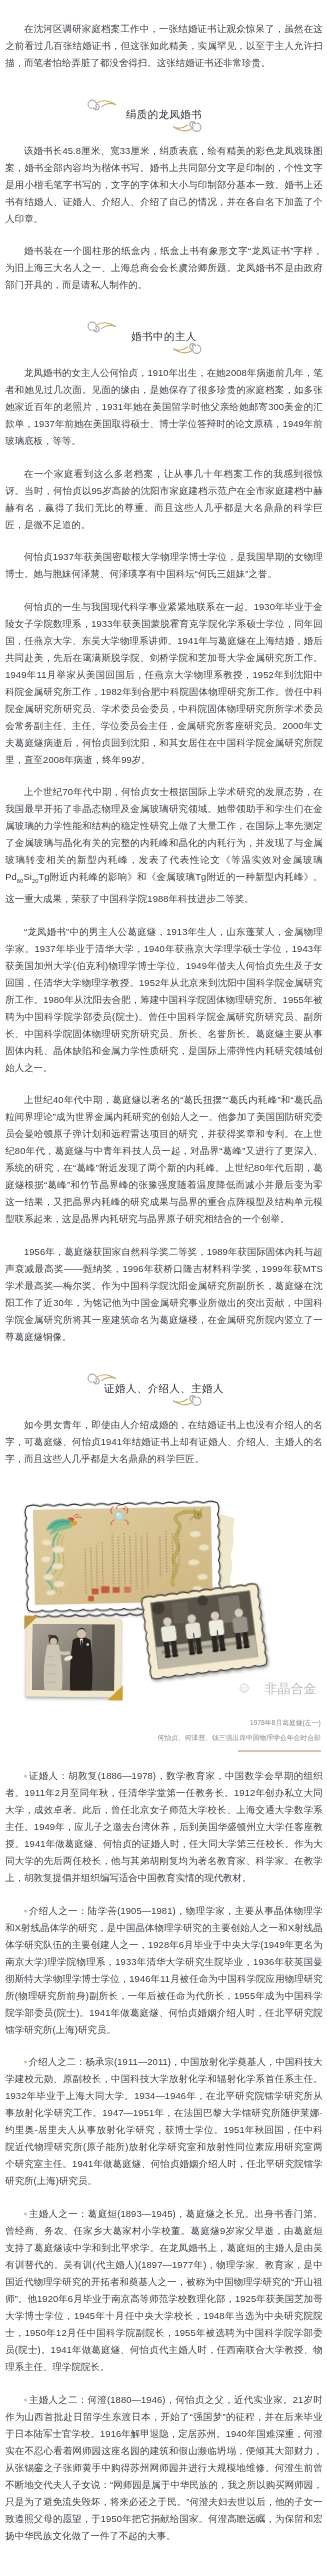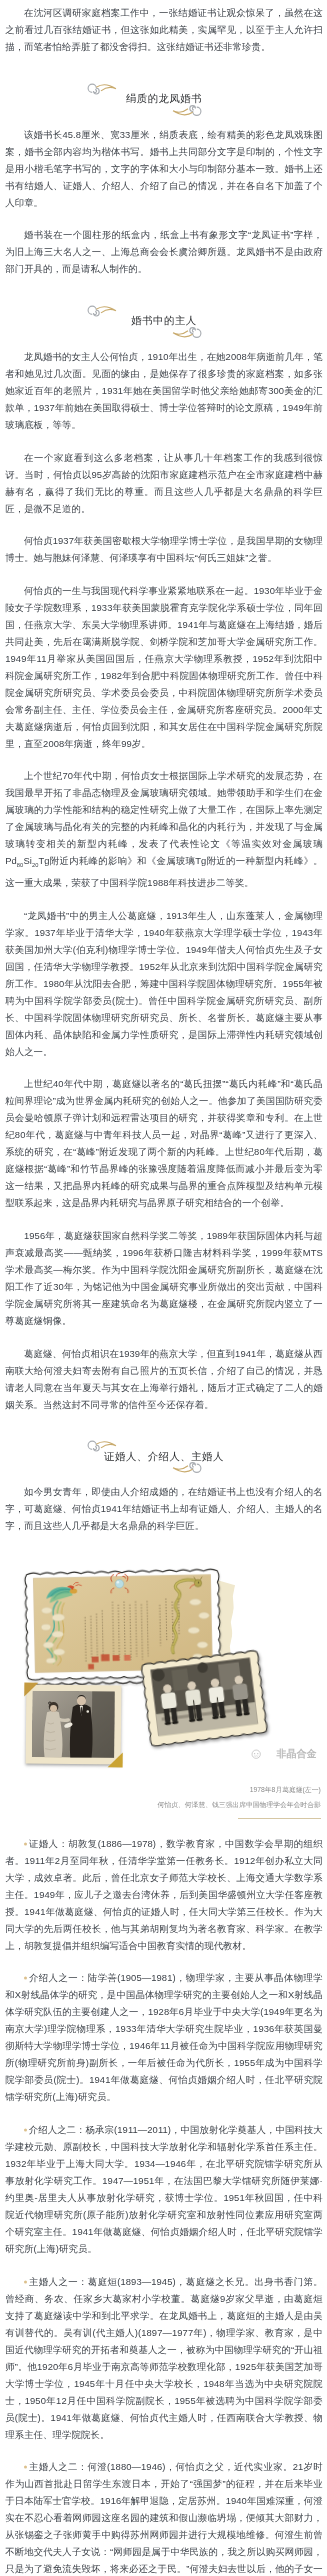--- a/index.html
+++ b/index.html
@@ -1,21 +1,21 @@
 <!DOCTYPE html>
 <html lang="zh" style="font-size:8.3px"><head>
 <meta charset="utf-8">
 <style>
   html,body { margin:0; padding:0; background:#ffffff; }
   body { width:328px; font-family:"Liberation Sans","DejaVu Sans",sans-serif; color:#3c4148; }
   .page { padding:4.2px 5.2px 21px; }
 
   .para { font-size:9.4px; line-height:17px; text-align:justify; text-indent:2em;
           margin:15.6px 0; letter-spacing:0.1px; }
-  .para.first { margin-top:0; }
+  .para.first { margin-top:16px; }
   sub { font-size:5.7px; }
 
   
   .h-block { position:relative; text-align:center; margin:32px 0 8.3px; height:23px; }
   .h-text { font-size:10.4px; font-weight:normal; color:#2c2e31; letter-spacing:0.5px;
             line-height:23px; }
   .swirl { position:absolute; width:33px; height:15.6px; }
   .swirl-tl { left:calc(50% - 79px); top:-6.3px; }
   .swirl-br { left:calc(50% + 7.3px); bottom:-8.3px; transform:rotate(180deg); }
 
@@ -33,21 +33,21 @@
   .group-wrap { position:absolute; left:139px; top:98px; width:121px;
                 transform:rotate(-7deg); filter:drop-shadow(1px 2.1px 1.6px rgba(0,0,0,.35)); }
   .wed-frame { position:absolute; left:21px; top:129px; width:95px; height:79px;
                background:#efe5ca; box-shadow:0 1.6px 3.1px rgba(0,0,0,.35);
                transform:rotate(0.5deg); }
   .wed-inner { position:absolute; inset:6.3px; overflow:hidden; }
   .corner { position:absolute; width:0; height:0; }
   .c-tl { top:-1.6px; left:-1.6px; border-top:14.6px solid #c49a40; border-right:14.6px solid transparent; }
   .c-br { bottom:-3.1px; right:-2.1px; border-bottom:15.6px solid #caa332; border-left:15.6px solid transparent; }
   .watermark { position:absolute; right:6.3px; top:191px; display:flex; align-items:center;
-               gap:15px; color:#b5b5b5; font-size:10px; opacity:.9;font-weight:bold; }
+               gap:15px; color:#b5b5b5; font-size:13px; opacity:.9; }
 
   .caption { text-align:right; padding-right:2.1px; font-size:6.8px; color:#8a8a8a;
              line-height:15px; margin-top:7.3px; }
   .divider { width:83px; height:1.6px; background:#d6c7a4; margin:5.2px 0 0 auto; }
 </style>
 </head>
 <body>
 
 <div class="page">
 
@@ -81,21 +81,20 @@
   </div>
 
   <p class="para">龙凤婚书的女主人公何怡贞，1910年出生，在她2008年病逝前几年，笔者和她见过几次面。见面的缘由，是她保存了很多珍贵的家庭档案，如多张她家近百年的老照片，1931年她在美国留学时他父亲给她邮寄300美金的汇款单，1937年前她在美国取得硕士、博士学位答辩时的论文原稿，1949年前玻璃底板，等等。</p>
   <p class="para">在一个家庭看到这么多老档案，让从事几十年档案工作的我感到很惊讶。当时，何怡贞以95岁高龄的沈阳市家庭建档示范户在全市家庭建档中赫赫有名，赢得了我们无比的尊重。而且这些人几乎都是大名鼎鼎的科学巨匠，是微不足道的。</p>
   <p class="para">何怡贞1937年获美国密歇根大学物理学博士学位，是我国早期的女物理博士。她与胞妹何泽慧、何泽瑛享有中国科坛“何氏三姐妹”之誉。</p>
   <p class="para">何怡贞的一生与我国现代科学事业紧紧地联系在一起。1930年毕业于金陵女子学院数理系，1933年获美国蒙脱霍育克学院化学系硕士学位，同年回国，任燕京大学、东吴大学物理系讲师。1941年与葛庭燧在上海结婚，婚后共同赴美，先后在霭满斯脱学院、剑桥学院和芝加哥大学金属研究所工作。1949年11月举家从美国回国后，任燕京大学物理系教授，1952年到沈阳中科院金属研究所工作，1982年到合肥中科院固体物理研究所工作。曾任中科院金属研究所研究员、学术委员会委员，中科院固体物理研究所所学术委员会常务副主任、主任、学位委员会主任，金属研究所客座研究员。2000年丈夫葛庭燧病逝后，何怡贞回到沈阳，和其女居住在中国科学院金属研究所院里，直至2008年病逝，终年99岁。</p>
   <p class="para"><span>上个世纪70年代中期，何怡贞女士根据国际上学术研究的发展态势，在我国最早开拓了非晶态物理及金属玻璃研究领域。她带领助手和学生们在金属玻璃的力学性能和结构的稳定性研究上做了大量工作，在国际上率先测定了金属玻璃与晶化有关的完整的内耗峰和晶化的内耗行为，并发现了与金属玻璃转变相关的新型内耗峰，发表了代表性论文《等温实效对金属玻璃Pd</span><sub>80</sub><span>Si</span><sub>20</sub><span>Tg附近内耗峰的影响》和《金属玻璃Tg附近的一种新型内耗峰》。这一重大成果，荣获了中国科学院1988年科技进步二等奖。</span></p>
   <p class="para">“龙凤婚书”中的男主人公葛庭燧，1913年生人，山东蓬莱人，金属物理学家。1937年毕业于清华大学，1940年获燕京大学理学硕士学位，1943年获美国加州大学(伯克利)物理学博士学位。1949年偕夫人何怡贞先生及子女回国，任清华大学物理学教授。1952年从北京来到沈阳中国科学院金属研究所工作。1980年从沈阳去合肥，筹建中国科学院固体物理研究所。1955年被聘为中国科学院学部委员(院士)。曾任中国科学院金属研究所研究员、副所长、中国科学院固体物理研究所研究员、所长、名誉所长。葛庭燧主要从事固体内耗、晶体缺陷和金属力学性质研究，是国际上滞弹性内耗研究领域创始人之一。</p>
   <p class="para">上世纪40年代中期，葛庭燧以著名的“葛氏扭摆”“葛氏内耗峰”和“葛氏晶粒间界理论”成为世界金属内耗研究的创始人之一。他参加了美国国防研究委员会曼哈顿原子弹计划和远程雷达项目的研究，并获得奖章和专利。在上世纪80年代，葛庭燧与中青年科技人员一起，对晶界“葛峰”又进行了更深入、系统的研究，在“葛峰”附近发现了两个新的内耗峰。上世纪80年代后期，葛庭燧根据“葛峰”和竹节晶界峰的张豫强度随着温度降低而减小并最后变为零这一结果，又把晶界内耗峰的研究成果与晶界的重合点阵模型及结构单元模型联系起来，这是晶界内耗研究与晶界原子研究相结合的一个创举。</p>
   <p class="para">1956年，葛庭燧获国家自然科学奖二等奖，1989年获国际固体内耗与超声衰减最高奖——甄纳奖，1996年获桥口隆吉材料科学奖，1999年获MTS学术最高奖—梅尔奖。作为中国科学院沈阳金属研究所副所长，葛庭燧在沈阳工作了近30年，为铭记他为中国金属研究事业所做出的突出贡献，中国科学院金属研究所将其一座建筑命名为葛庭燧楼，在金属研究所院内竖立了一尊葛庭燧铜像。</p>
-  <p class="para">葛庭燧、何怡贞相识在1939年的燕京大学，但直到1941年，葛庭燧从西南联大给何澄夫妇寄去附有自己照片的五页长信，介绍了自己的情况，并恳请老人同意在当年夏天与其女在上海举行婚礼，随后才正式确定了二人的婚姻关系。当然这封不同寻常的信件至今还保存着。</p>
 
   <div class="h-block">
     <svg class="swirl swirl-tl" viewBox="0 0 64 30">
       <path d="M14,22 a8,8 0 1 1 8,-8 a5.5,5.5 0 1 1 -5.5,5.5 a3,3 0 1 0 3,-3" stroke="#a9adb2" fill="none" stroke-width="2.2"></path>
       <path d="M22,12 C34,4 46,6 60,15 C50,10 40,12 31,19" stroke="#c9ab6e" fill="none" stroke-width="2.2"></path>
     </svg>
     <span class="h-text">证婚人、介绍人、主婚人</span>
     <svg class="swirl swirl-br" viewBox="0 0 64 30">
       <path d="M14,22 a8,8 0 1 1 8,-8 a5.5,5.5 0 1 1 -5.5,5.5 a3,3 0 1 0 3,-3" stroke="#a9adb2" fill="none" stroke-width="2.2"></path>
       <path d="M22,12 C34,4 46,6 60,15 C50,10 40,12 31,19" stroke="#c9ab6e" fill="none" stroke-width="2.2"></path>

